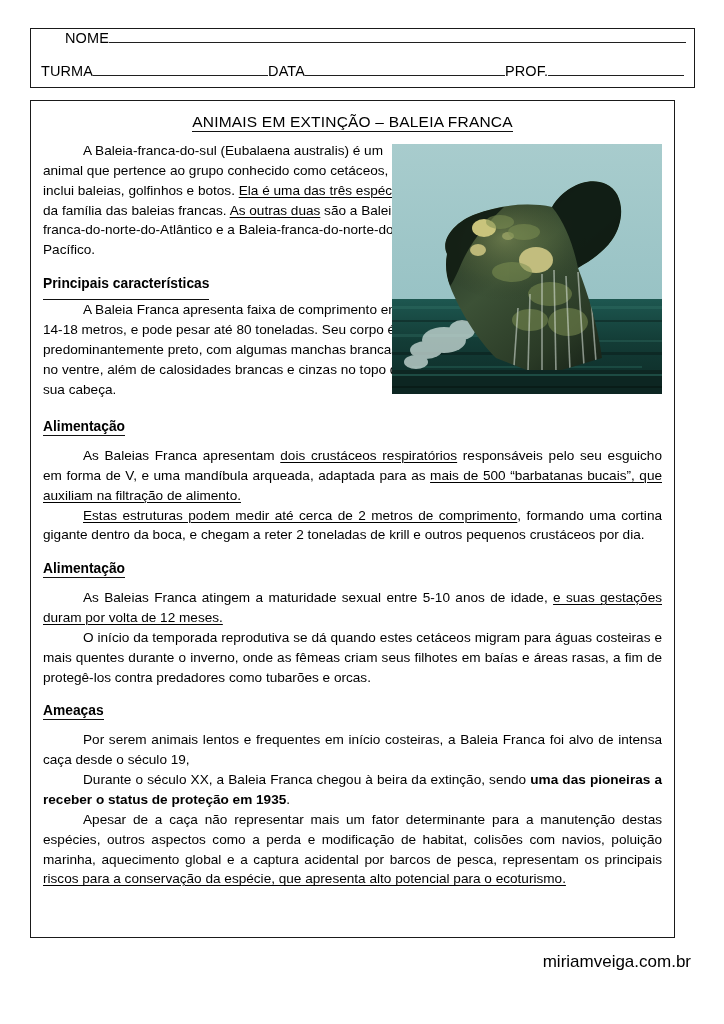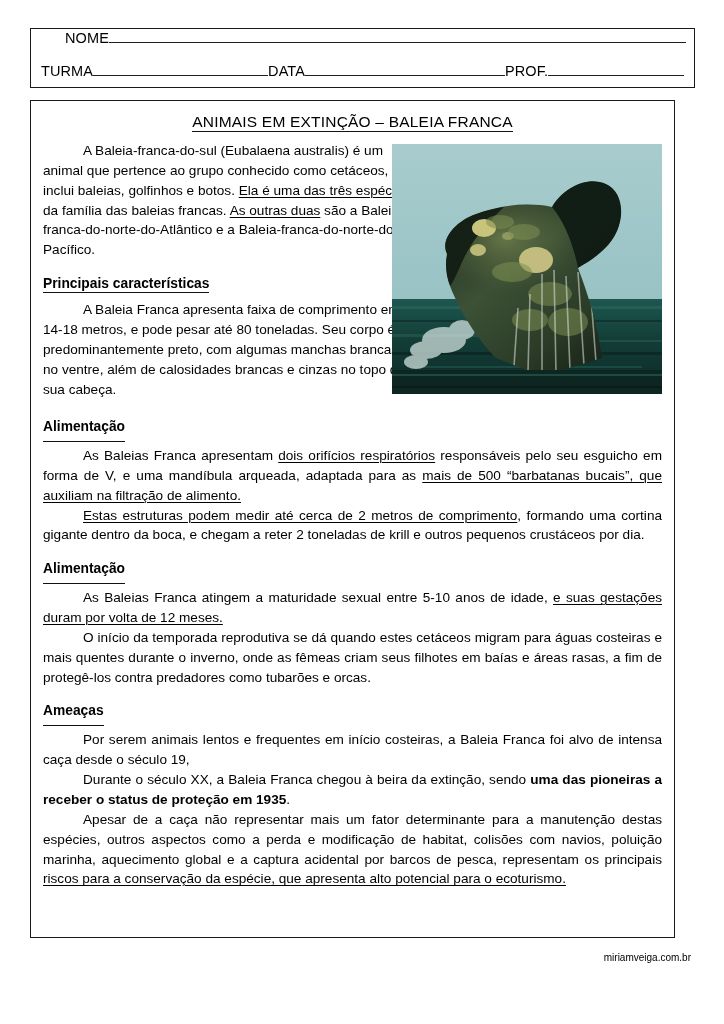--- a/index.html
+++ b/index.html
@@ -107,51 +107,51 @@
   .narrow-col p { margin: 0 0 0 0; }
   .indent { text-indent: 40px; }
 
   .sec-head {
     font-weight: bold;
     font-size: 13.8px;
     margin: 14px 0 6px 0;
   }
   .sec-head span {
     border-bottom: 1.5px solid #111;
-    padding-bottom: 1px;
+    padding-bottom: 8px;
   }
 
   .body-col {
     font-size: 13.6px;
     line-height: 1.46;
     text-align: justify;
   }
   .body-col p { margin: 0; }
 
   .wide-head {
     font-weight: bold;
     font-size: 13.8px;
     margin: 16px 0 12px 0;
   }
   .wide-head span {
     border-bottom: 1.5px solid #111;
-    padding-bottom: 7px;
+    padding-bottom: 1px;
     margin-top: 28px;
   }
 
   u.ul { text-decoration-thickness: 1px; text-underline-offset: 2px; }
   b.bd { font-weight: bold; }
 
   .footer {
     position: absolute;
     left: 30px;
     top: 952px;
     width: 665px;
     text-align: right;
-    font-size: 10px;
+    font-size: 17px;
     padding-right: 4px;
     box-sizing: border-box;
   }
 </style>
 </head>
 <body>
 
 <div class="page">
 
   <div class="header-box">
@@ -286,21 +286,21 @@
         </div>
 
         <p class="indent"><span>A Baleia Franca apresenta faixa de comprimento entre 14-18 metros, e pode pesar até 80 toneladas. Seu corpo é predominantemente preto, com algumas manchas brancas no ventre, além de calosidades brancas e cinzas no topo de sua cabeça.</span></p>
       </div>
     </div>
 
     <div class="wide-head">
       <span>Alimentação</span>
     </div>
     <div class="body-col">
-      <p class="indent"><span>As Baleias Franca apresentam </span><u class="ul">dois orifícios respiratórios</u><span> responsáveis pelo seu esguicho em forma de V, e uma mandíbula arqueada, adaptada para as </span><u class="ul">mais de 500 “barbatanas bucais”, que auxiliam na filtração de alimento.</u></p>
+      <p class="indent"><span>As Baleias Franca apresentam </span><u class="ul">dois crustáceos respiratórios</u><span> responsáveis pelo seu esguicho em forma de V, e uma mandíbula arqueada, adaptada para as </span><u class="ul">mais de 500 “barbatanas bucais”, que auxiliam na filtração de alimento.</u></p>
       <p class="indent"><u class="ul">Estas estruturas podem medir até cerca de 2 metros de comprimento</u><span>, formando uma cortina gigante dentro da boca, e chegam a reter 2 toneladas de krill e outros pequenos crustáceos por dia.</span></p>
     </div>
 
     <div class="wide-head">
       <span>Alimentação</span>
     </div>
     <div class="body-col">
       <p class="indent"><span>As Baleias Franca atingem a maturidade sexual entre 5-10 anos de idade, </span><u class="ul">e suas gestações duram por volta de 12 meses.</u></p>
       <p class="indent"><span>O início da temporada reprodutiva se dá quando estes cetáceos migram para águas costeiras e mais quentes durante o inverno, onde as fêmeas criam seus filhotes em baías e áreas rasas, a fim de protegê-los contra predadores como tubarões e orcas.</span></p>
     </div>

